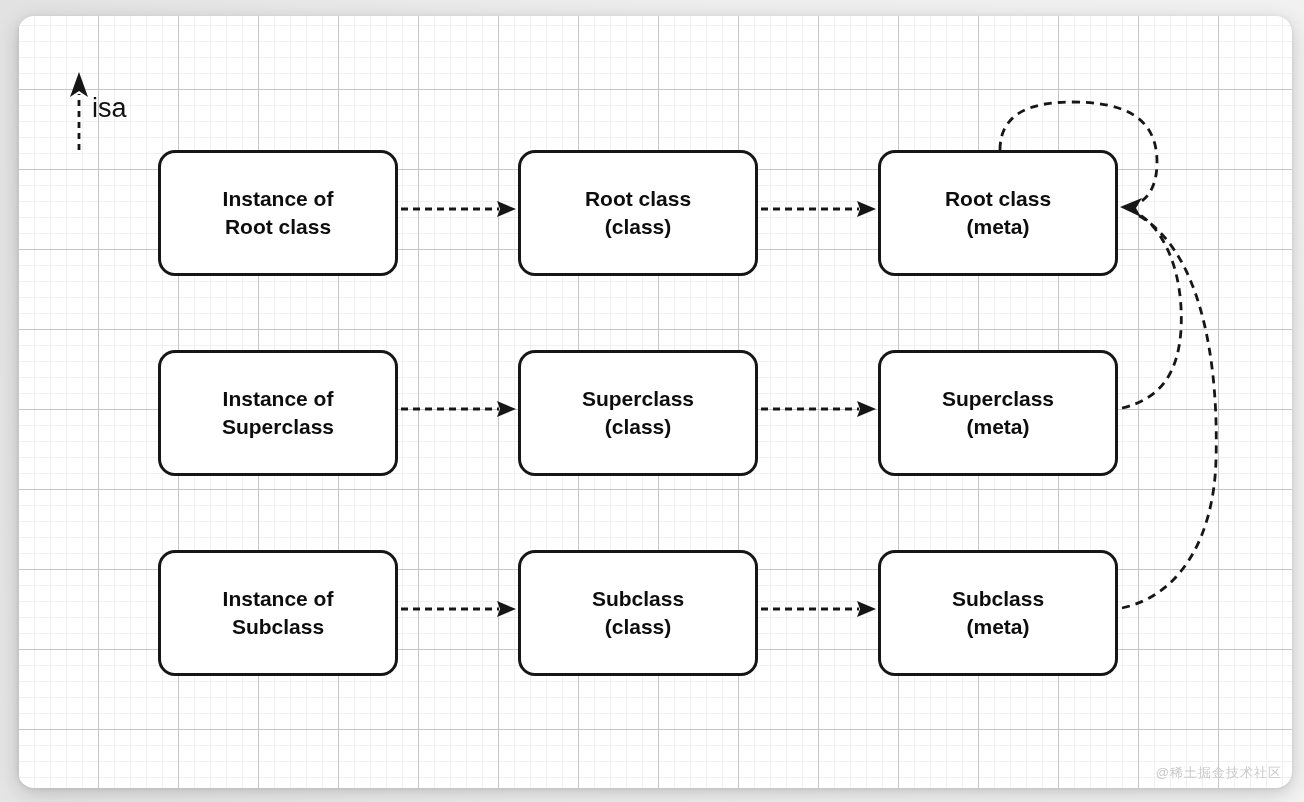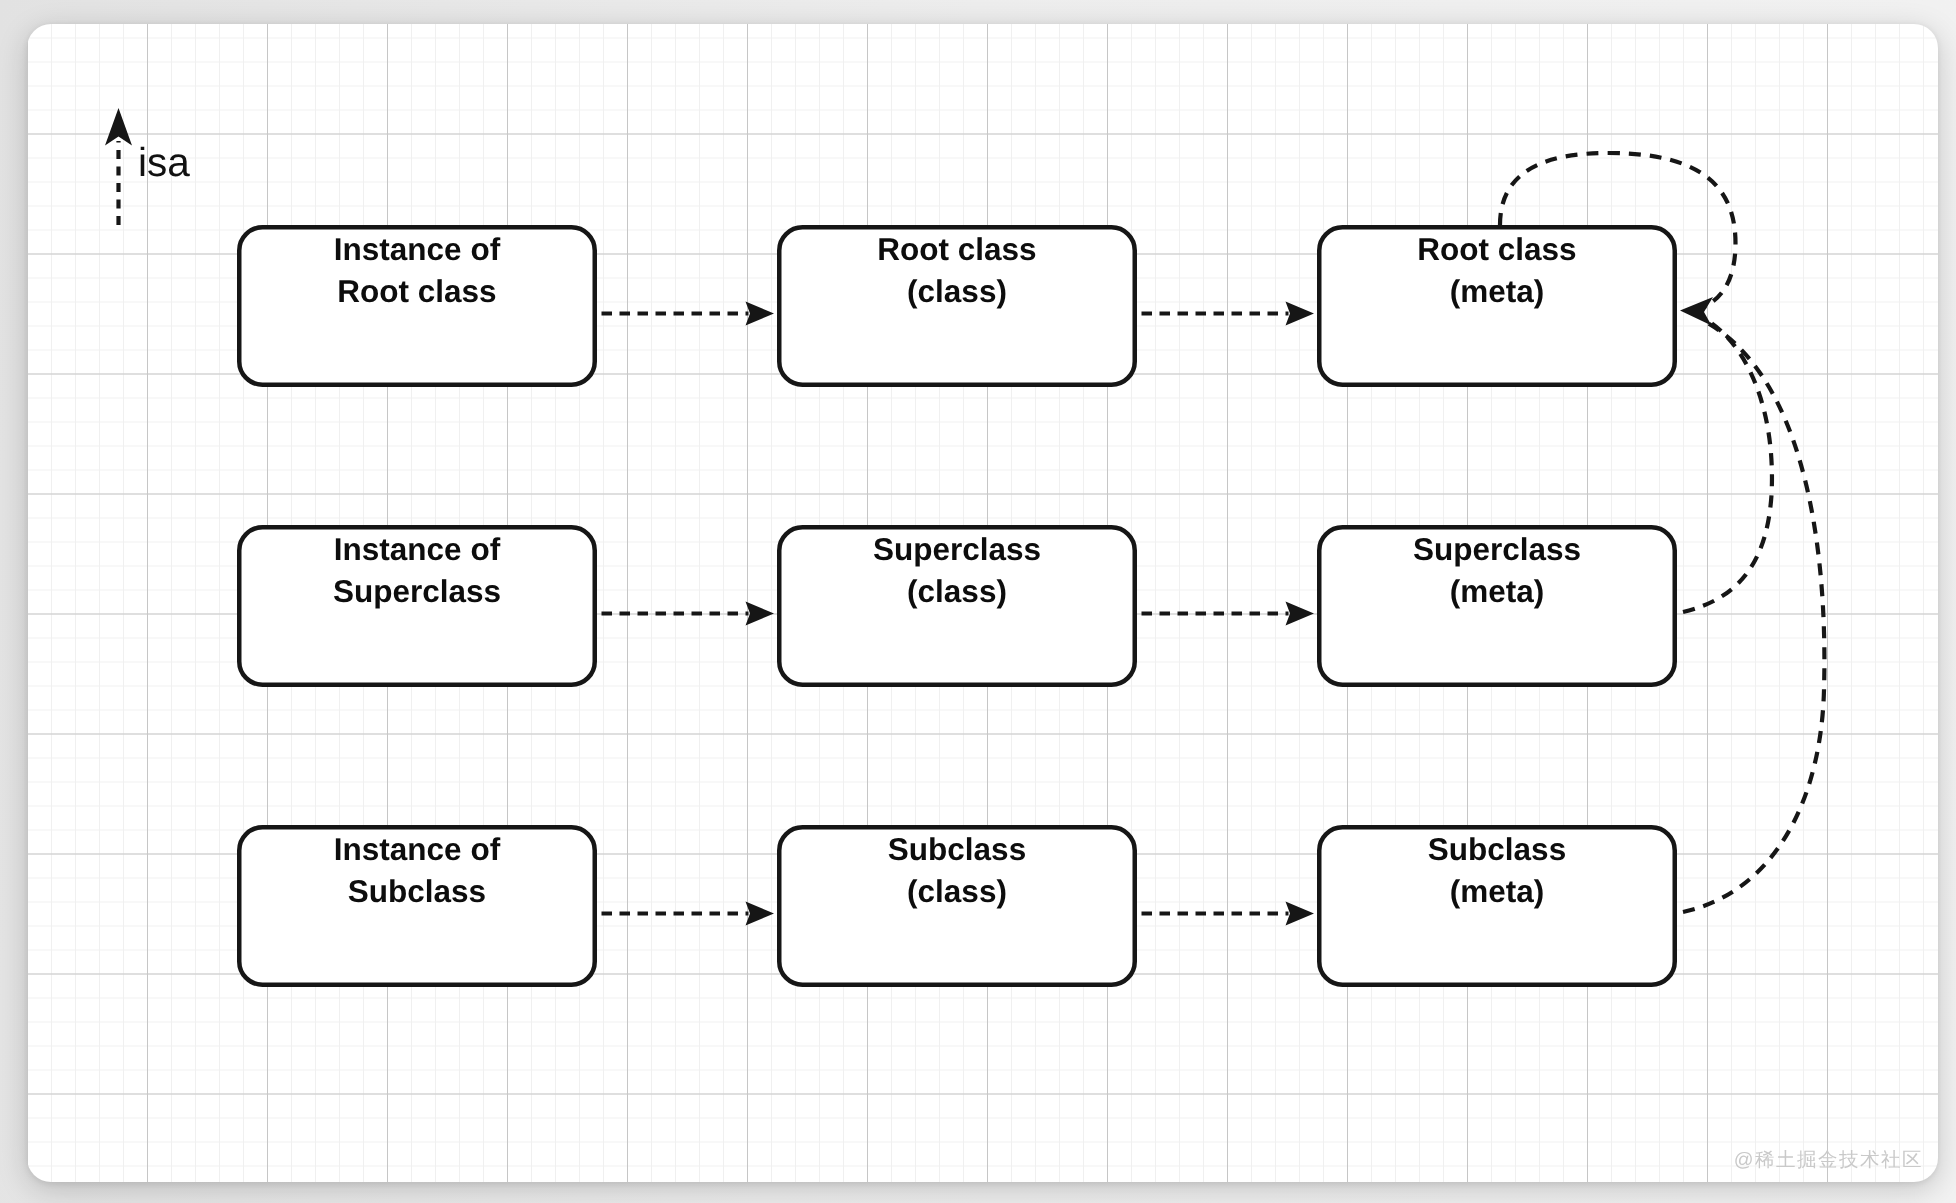--- a/index.html
+++ b/index.html
@@ -35,27 +35,27 @@
     position: absolute;
     left: 0;
     top: 0;
     width: 1304px;
     height: 802px;
     pointer-events: none;
   }
   .node {
     position: absolute;
     width: 240px;
-    height: 108px;
+    height: 126px;
     box-sizing: border-box;
     background: #ffffff;
     border: 3px solid #161616;
     border-radius: 17px;
     display: flex;
-    align-items: flex-start;
+    align-items: center;
     justify-content: center;
     text-align: center;
   }
   .node .node-label {
     font-size: 21px;
     font-weight: bold;
     line-height: 28px;
     color: #0d0d0d;
     white-space: pre-line;
   }

